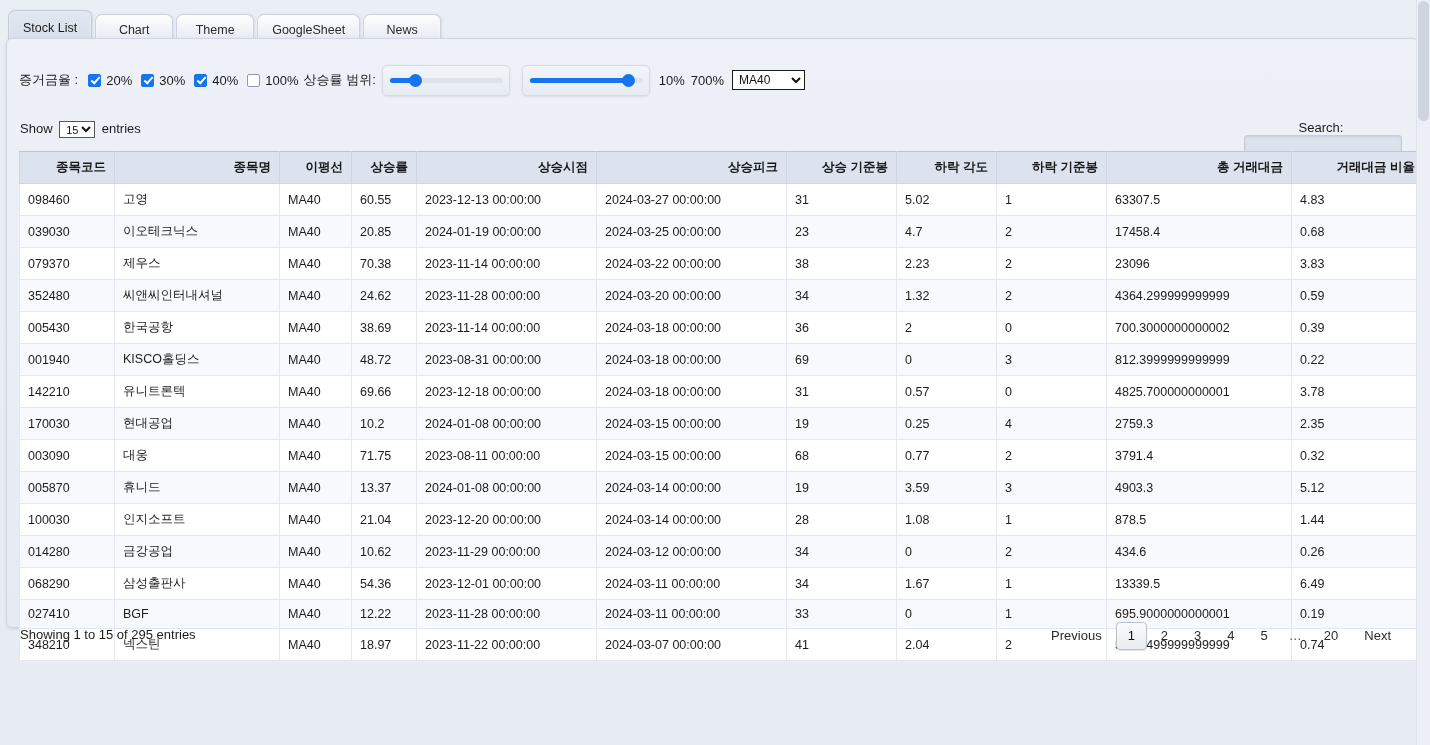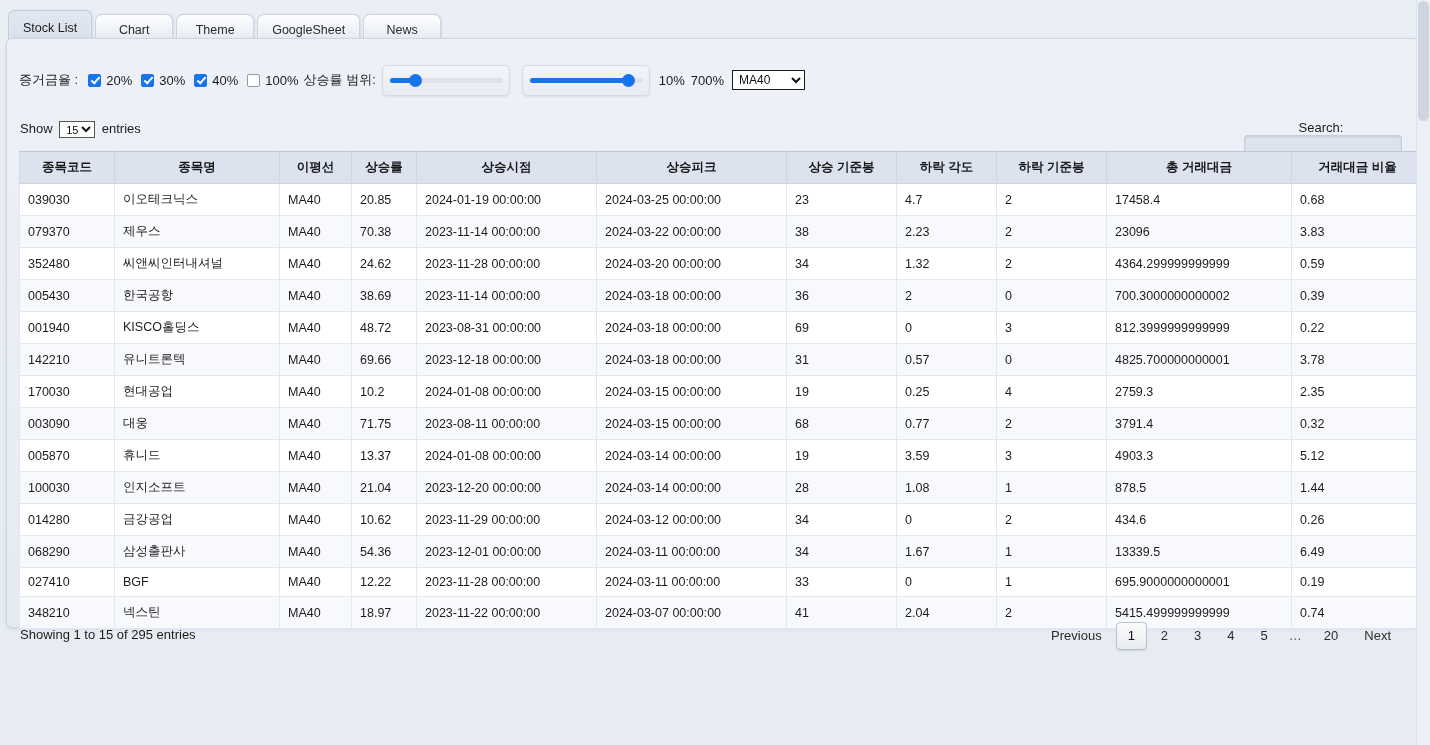--- a/index.html
+++ b/index.html
@@ -236,21 +236,21 @@
     table-layout: fixed;
     width: 1404px;
     font-size: 12.5px;
   }
   thead th {
     background: #dce3ee;
     border: 1px solid #cdd6e3;
     border-top: 1px solid #bcc6d6;
     color: #18181a;
     font-weight: bold;
-    text-align: center;
+    text-align: right;
     padding: 7px 8px;
     height: 15px;
     font-size: 12.5px;
     white-space: nowrap;
     overflow: hidden;
     position: relative;
     cursor: pointer;
   }
   tbody td {
     border: 1px solid #e3e8f0;
@@ -434,20 +434,33 @@
             <th>상승피크</th>
             <th>상승 기준봉</th>
             <th>하락 각도</th>
             <th>하락 기준봉</th>
             <th>총 거래대금</th>
             <th>거래대금 비율</th>
           </tr>
         </thead>
         <tbody id="tbody">
             <tr>
+              <td>098460</td>
+              <td>고영</td>
+              <td>MA40</td>
+              <td>60.55</td>
+              <td>2023-12-13 00:00:00</td>
+              <td>2024-03-27 00:00:00</td>
+              <td>31</td>
+              <td>5.02</td>
+              <td>1</td>
+              <td>63307.5</td>
+              <td>4.83</td>
+            </tr>
+            <tr>
               <td>039030</td>
               <td>이오테크닉스</td>
               <td>MA40</td>
               <td>20.85</td>
               <td>2024-01-19 00:00:00</td>
               <td>2024-03-25 00:00:00</td>
               <td>23</td>
               <td>4.7</td>
               <td>2</td>
               <td>17458.4</td>

